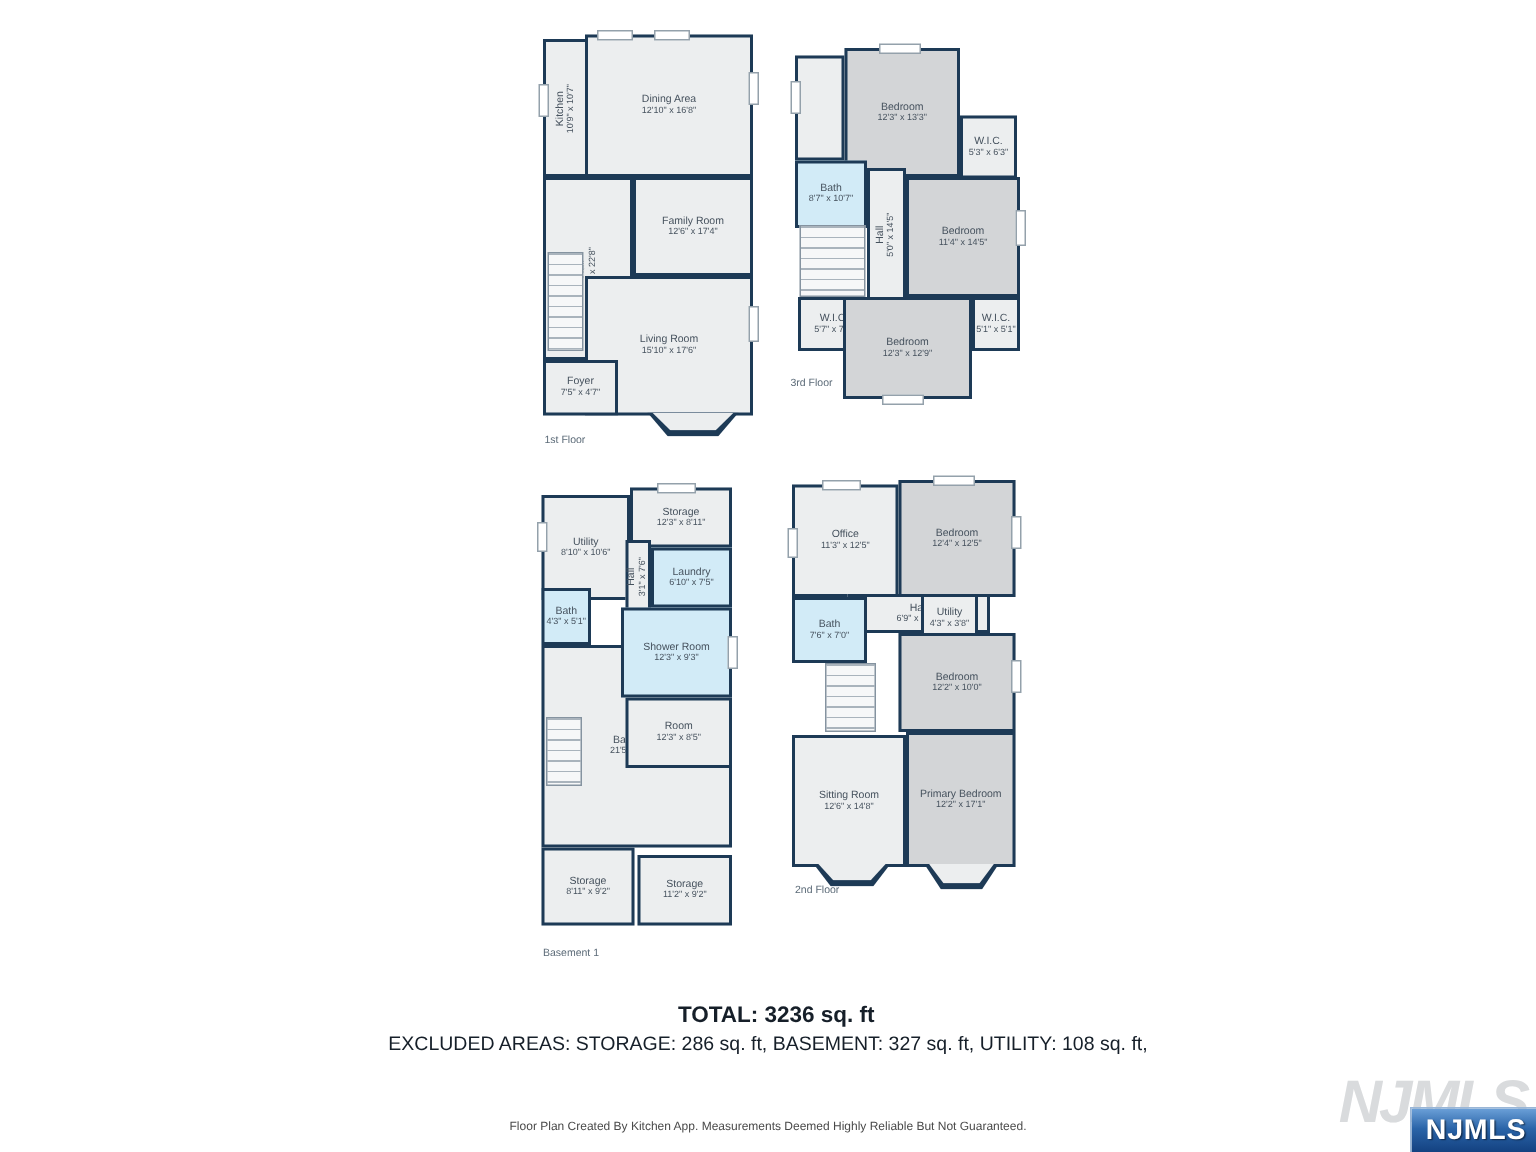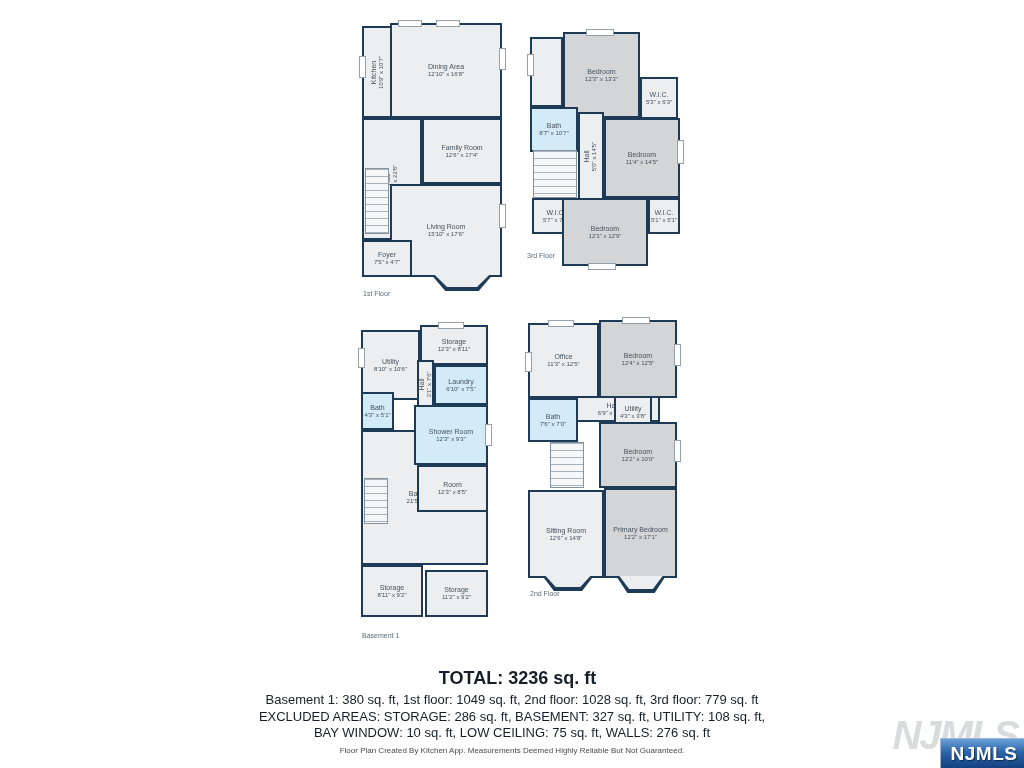--- a/index.html
+++ b/index.html
@@ -12,21 +12,21 @@
   .room-name{font-size:7px;}
   .room-dims{font-size:6px;}
   .stairs{position:absolute;box-sizing:border-box;z-index:3;border:1px solid #8593a0;
     background:#f6f7f8 repeating-linear-gradient(to bottom,#a9b3bc 0 1px,transparent 1px 7px);}
   .window{position:absolute;box-sizing:border-box;background:#ffffff;border:1px solid #94a1ab;z-index:6;}
   .bay{position:absolute;background:#1d3a56;clip-path:polygon(10% 0,90% 0,72% 100%,28% 100%);z-index:4;}
   .bay-inner{position:absolute;left:4px;right:4px;top:0;bottom:4px;background:#eceeef;
     clip-path:polygon(10% 0,90% 0,72% 100%,28% 100%);}
   .floor-label{position:absolute;font-size:7px;color:#5c6b78;z-index:7;}
   #summary{position:absolute;left:0;right:0;top:668px;text-align:center;color:#161f29;z-index:8;}
-  #summary .total{font-size:18px;font-weight:bold;margin-bottom:3px;padding-left:11px;}
+  #summary .total{font-size:15px;font-weight:bold;margin-bottom:3px;padding-left:11px;}
   #summary .line{font-size:13px;line-height:16.5px;}
   #disclaimer{position:absolute;left:0;right:0;top:746px;text-align:center;font-size:8px;color:#4a4a4a;z-index:8;}
   #logo-watermark{position:absolute;right:6px;bottom:10px;font-size:40px;font-weight:bold;
     font-style:italic;color:#d9dbdd;letter-spacing:-2px;z-index:9;}
   #logo-badge{position:absolute;right:-4px;bottom:-2px;width:86px;height:30px;z-index:10;
     background:linear-gradient(180deg,#6ba0d8 0%,#2a64a8 45%,#123f7e 100%);
     border:1px solid #9ab6d6;display:flex;align-items:center;justify-content:center;}
   #logo-badge span{color:#ffffff;font-weight:bold;font-size:19px;letter-spacing:0.5px;
     text-shadow:1px 1px 1px rgba(0,0,0,0.5);}
 </style>
@@ -258,23 +258,21 @@
       <div class="bay-inner"></div>
     </div>
     <div class="bay" style="left: 610px; top: 576px; width: 62px; height: 17px;">
       <div class="bay-inner"></div>
     </div>
     <div class="floor-label" style="left: 530px; top: 590px;">2nd Floor</div>
   </div>
 
 <div id="summary">
   <div class="total">TOTAL: 3236 sq. ft</div>
-  <div class="line">Basement 1: 380 sq. ft, 1st floor: 1049 sq. ft, 2nd floor: 1028 sq. ft, 3rd floor: 779 sq. ft</div>
   <div class="line">EXCLUDED AREAS: STORAGE: 286 sq. ft, BASEMENT: 327 sq. ft, UTILITY: 108 sq. ft,</div>
-  <div class="line">BAY WINDOW: 10 sq. ft, LOW CEILING: 75 sq. ft, WALLS: 276 sq. ft</div>
 </div>
 
 <div id="disclaimer">Floor Plan Created By Kitchen App. Measurements Deemed Highly Reliable But Not Guaranteed.</div>
 
 <div id="logo-watermark">NJMLS</div>
 <div id="logo-badge">
   <span>NJMLS</span>
 </div>
 
 </body></html>

